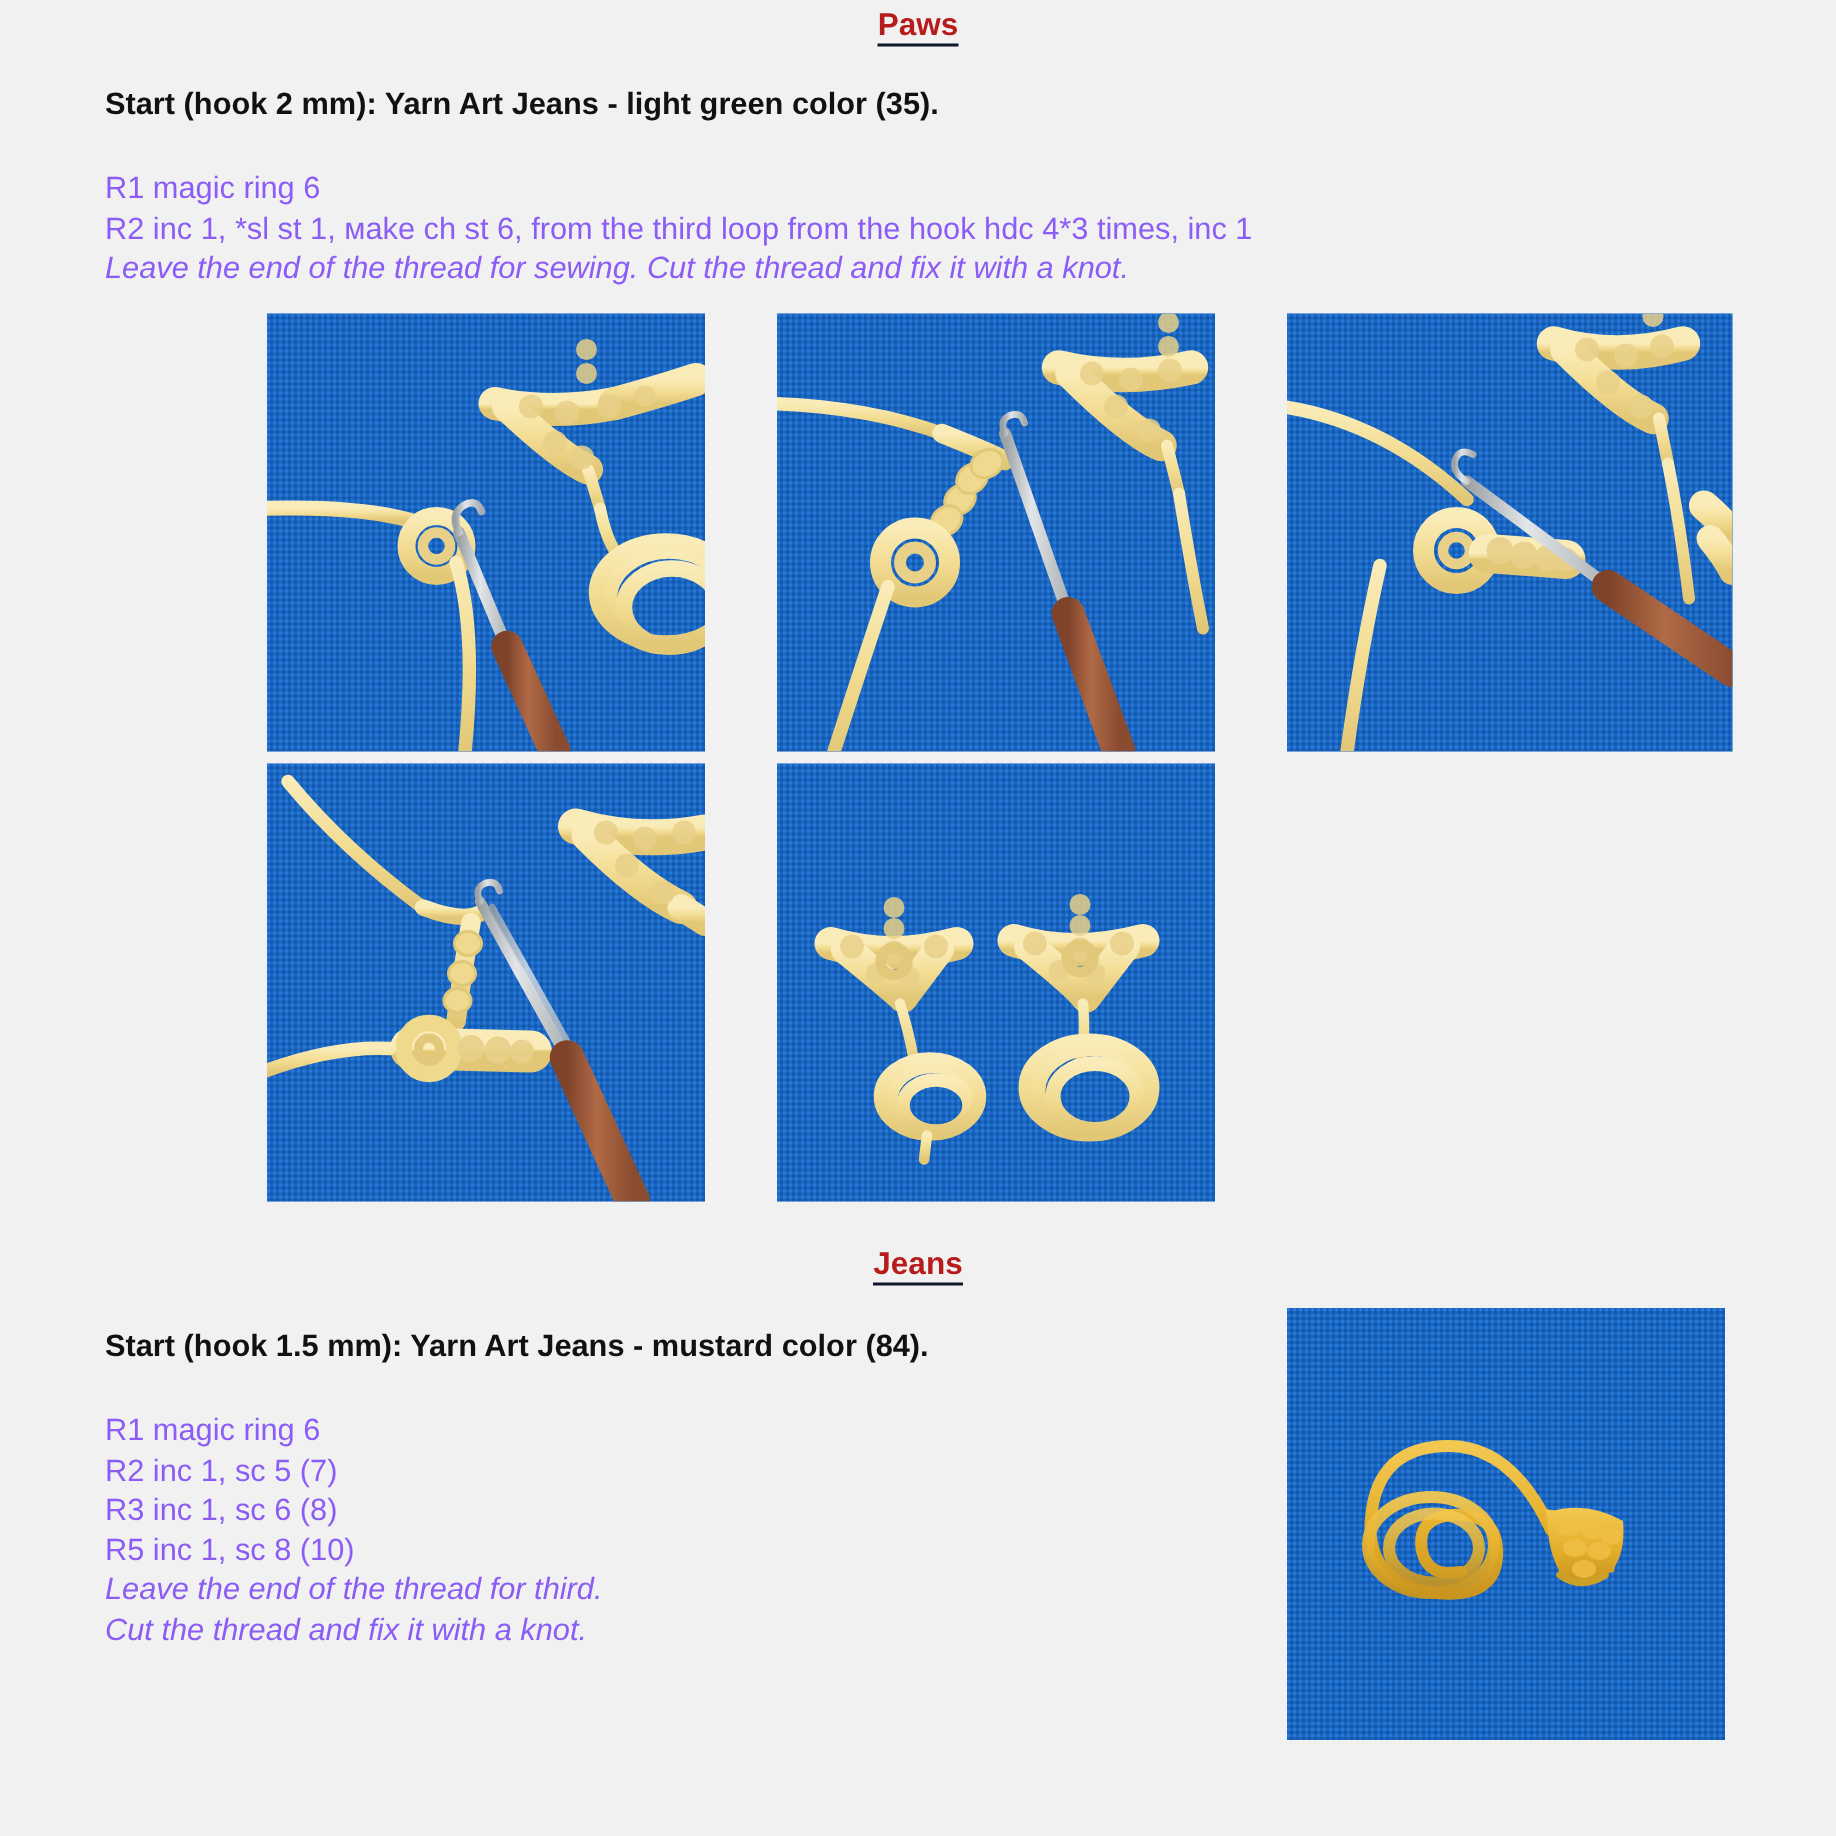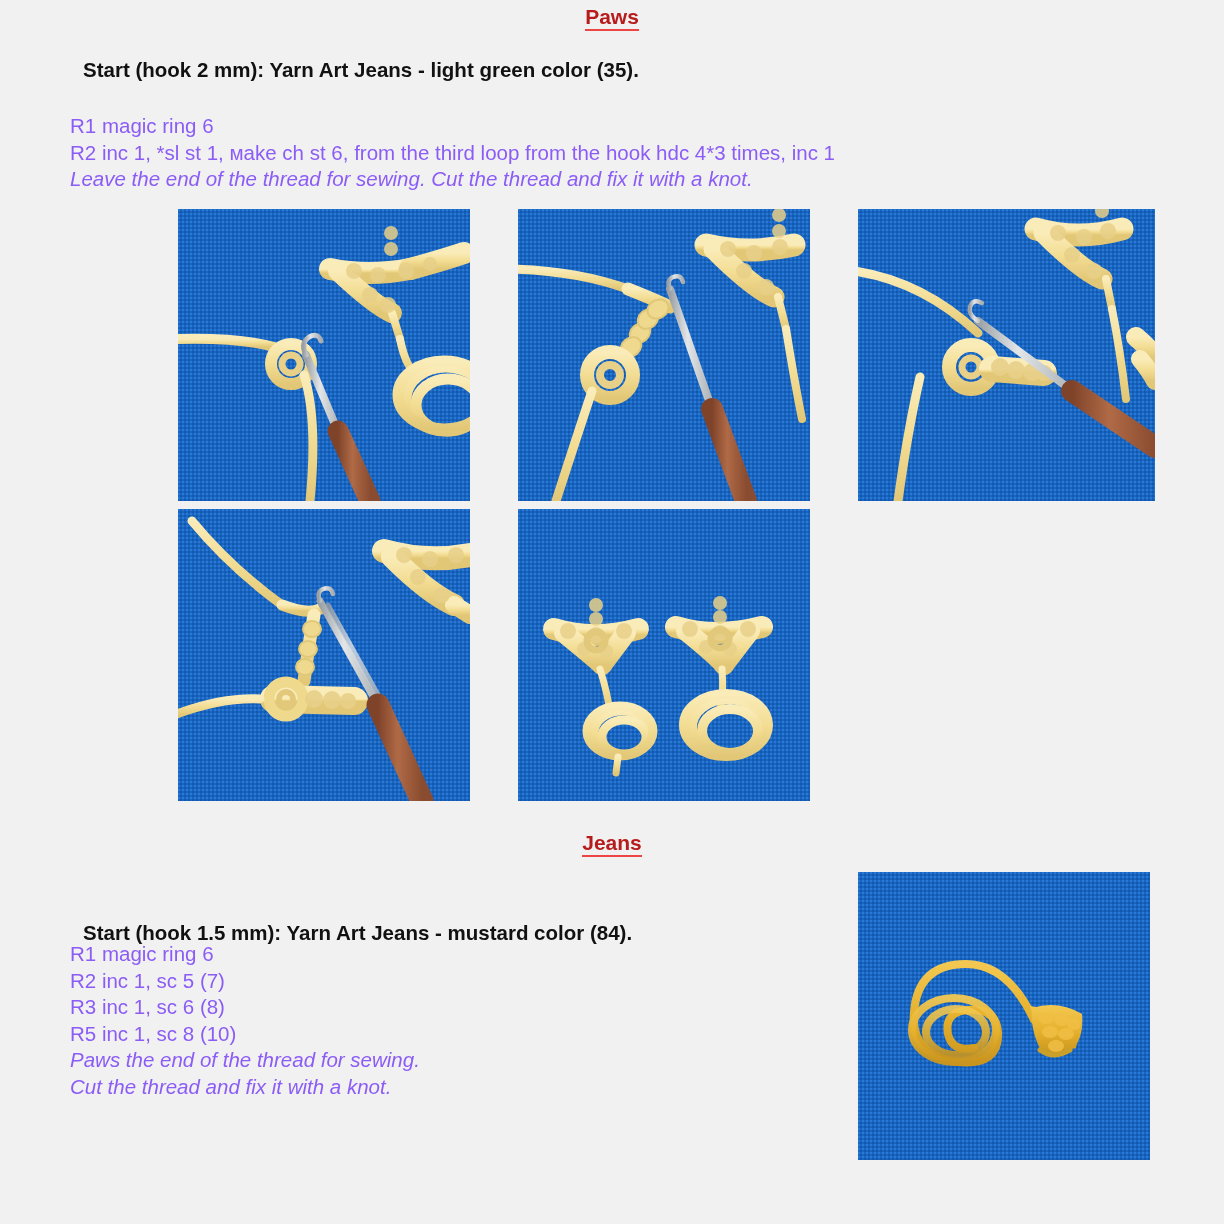--- a/index.html
+++ b/index.html
@@ -28,49 +28,49 @@
   .section-heading {
     position: absolute;
     width: 100%;
     text-align: center;
     font-size: 21px;
     font-weight: bold;
     color: #b71c1c;
     letter-spacing: 0px;
   }
   .section-heading span {
-    border-bottom: 2px solid #ef4444;
+    border-bottom: 2px solid #0f172a;
     padding-bottom: 1px;
   }
   #heading-paws { top: 5px; }
   #heading-beak { top: 831px; }
 
   
   .start-line {
     position: absolute;
-    left: 83px;
+    left: 70px;
     font-size: 20.5px;
     font-weight: bold;
     color: #111;
     white-space: nowrap;
   }
   .rows-block {
     position: absolute;
     left: 70px;
     font-size: 20.5px;
     line-height: 26.5px;
     color: #8b5cf6;
     white-space: nowrap;
   }
   .rows-block .row { display: block; }
   .rows-block .note { display: block; font-style: italic; }
 
   #paws-start { top: 58px; }
   #paws-rows  { top: 113px; }
-  #beak-start { top: 886px; margin-top: 35px; }
+  #beak-start { top: 886px; }
   #beak-rows  { top: 941px; }
 
   
   .photo {
     position: absolute;
     overflow: hidden;
     background: #1866c4;
   }
   .ph-canvas { position: absolute; left: 0; top: 0; }
 
@@ -379,21 +379,21 @@
     <span>Jeans</span>
   </div>
 
   <div class="start-line" id="beak-start">Start (hook 1.5 mm): Yarn Art Jeans - mustard color (84).</div>
 
   <div class="rows-block" id="beak-rows">
     <span class="row">R1  magic ring 6</span>
     <span class="row">R2  inc 1, sc 5   (7)</span>
     <span class="row">R3  inc 1, sc 6   (8)</span>
     <span class="row">R5  inc 1, sc 8   (10)</span>
-    <span class="note">Paws the end of the thread for sewing.</span>
+    <span class="note">Leave the end of the thread for third.</span>
     <span class="note">Cut the thread and fix it with a knot.</span>
   </div>
 
   <div class="photo" id="photo-6">
     <svg class="ph-canvas" width="292" height="288" viewBox="0 0 292 288">
       <defs>
         <linearGradient id="mustardG" x1="0" y1="0" x2="0" y2="1">
           <stop offset="0%" stop-color="#f3c851"></stop>
           <stop offset="55%" stop-color="#e5b02c"></stop>
           <stop offset="100%" stop-color="#c9951f"></stop>

